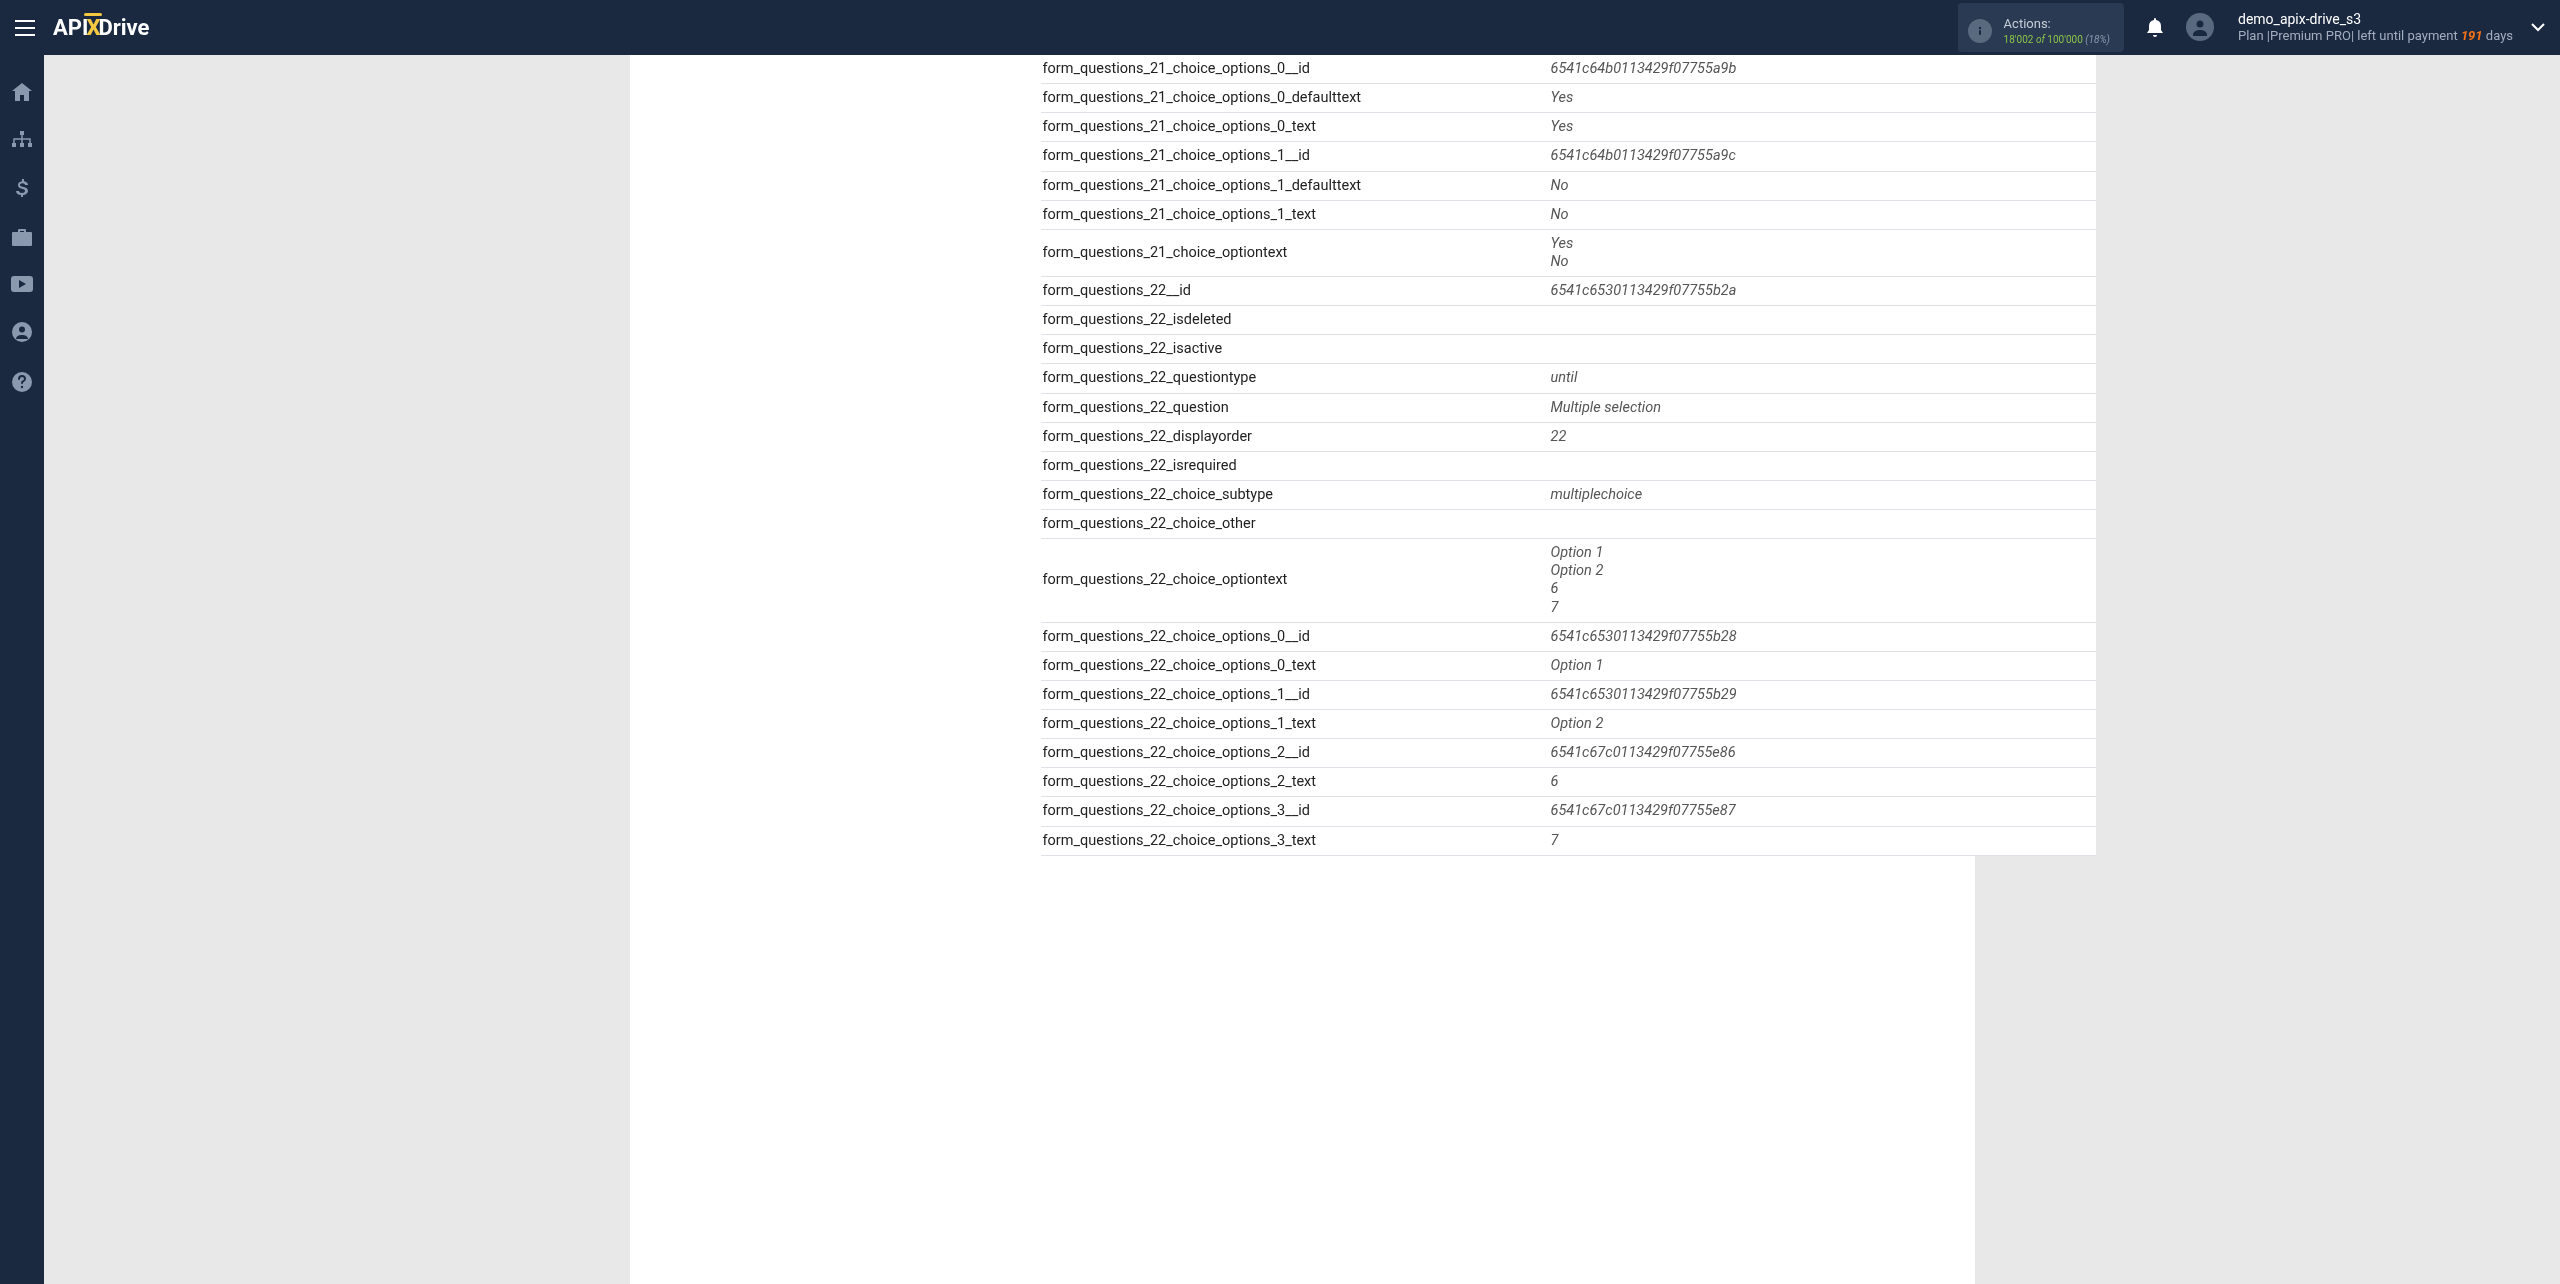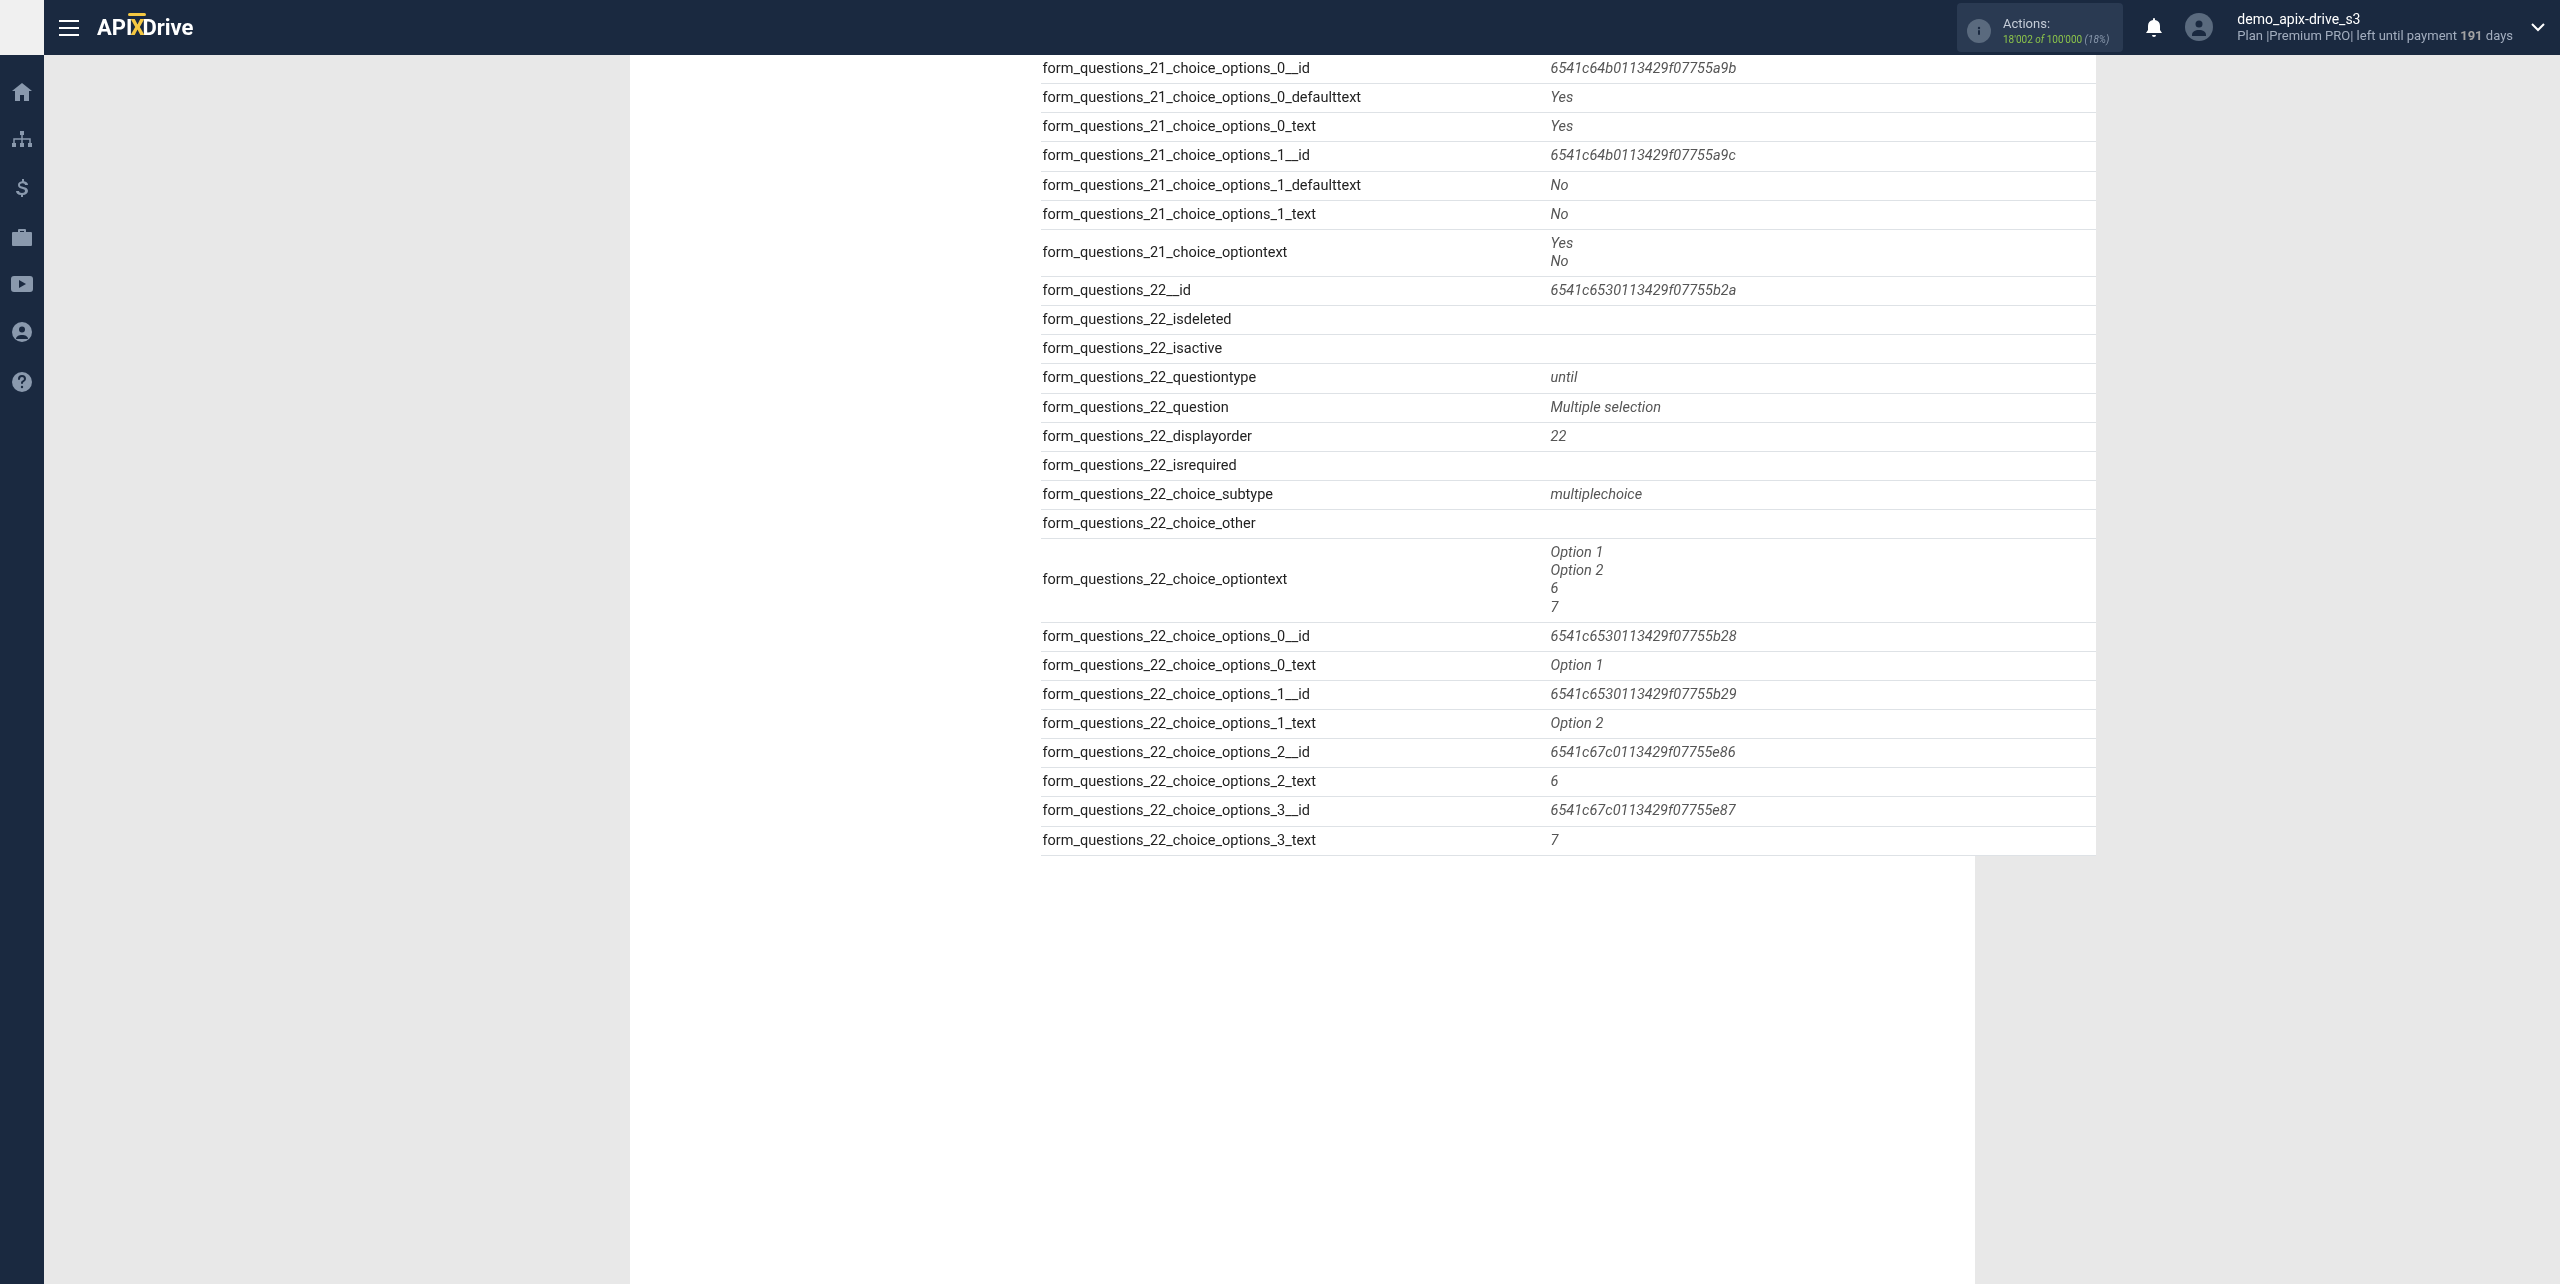--- a/index.html
+++ b/index.html
@@ -9,21 +9,20 @@
       color: #333;
       overflow-x: hidden;
     }
     .header {
       background: #1a2940;
       height: 55px;
       display: flex;
       align-items: center;
       padding: 0 15px;
       position: relative;
-      margin-left: 44px;
     }
     .hamburger {
       color: #fff;
       font-size: 22px;
       margin-right: 18px;
       cursor: pointer;
     }
     .logo {
       display: flex;
       align-items: center;
@@ -63,21 +62,21 @@
     .actions-counts .used { color: #8bc34a; }
     .actions-counts .of { color: #8bc34a; font-style: italic; }
     .actions-counts .total { color: #8bc34a; }
     .actions-counts .pct { color: #8a99ad; font-style: italic; }
     .bell { color: #fff; margin: 0 22px; font-size: 20px; cursor: pointer; }
     .user-block { display: flex; align-items: center; gap: 24px; cursor: pointer; }
     .avatar { width: 28px; height: 28px; background: #5a6a7e; border-radius: 50%; display: flex; align-items: center; justify-content: center; color: #1a2940; }
     .user-info { display: flex; flex-direction: column; line-height: 1.3; }
     .user-name { color: #fff; font-size: 14px; }
     .user-plan { color: #a3aebf; font-size: 13px; }
-    .user-plan b { color: #a3a3a3; }
+    .user-plan b { color: #f97316; font-style: italic; }
     .chevron { color: #fff; margin-left: 18px; font-size: 14px; cursor: pointer; }
     .sidebar {
       position: fixed;
       top: 55px;
       left: 0;
       width: 44px;
       bottom: 0;
       background: #1a2940;
       display: flex;
       flex-direction: column;

